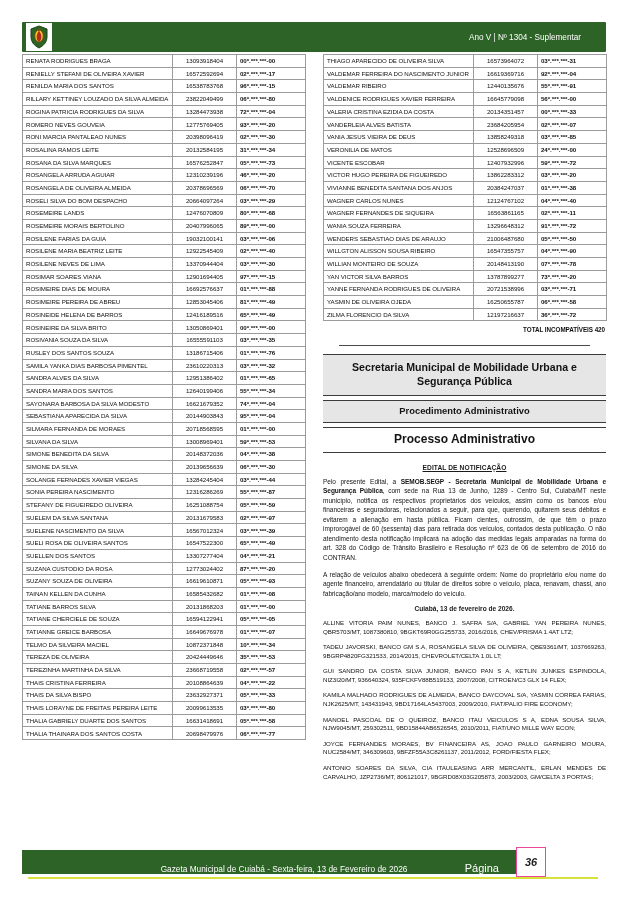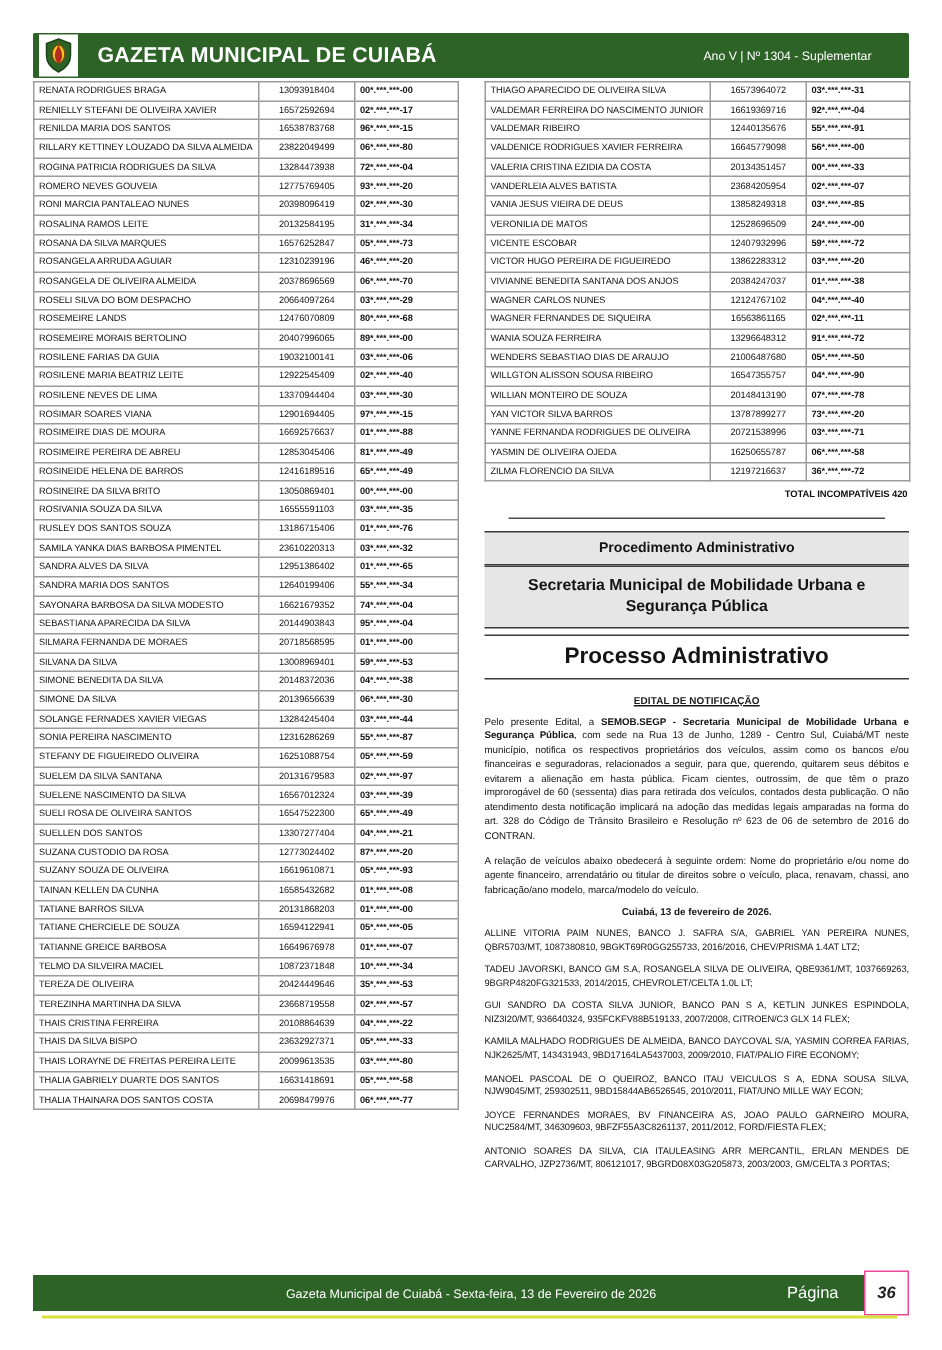--- a/index.html
+++ b/index.html
@@ -105,21 +105,21 @@
     text-align: center;
     font-weight: bold;
     color: #141414;
     padding: 6px 10px;
     line-height: 1.32;
   }
   .banner-1 { font-size: 10.6px; }
   .banner-2 { font-size: 9.4px; margin-top: 4px; padding: 4px 10px; }
   .banner-3 {
     background: transparent;
-    font-size: 15px;
+    font-size: 12px;
     margin-top: 4px;
     padding: 4px 10px;
     border-top: 1.5px solid #3b3b3b;
     border-bottom: 1.5px solid #3b3b3b;
   }
 
   
   .edital-title {
     text-align: center;
     font-size: 6.6px;
@@ -149,24 +149,24 @@
     text-align: justify;
     margin: 0 0 6.5px 0;
     color: #141414;
     letter-spacing: -0.05px;
   }
 
   
   .footer {
     position: absolute;
     left: 22px; bottom: 26px;
-    width: 584px; height: 24px;
+    width: 524px; height: 24px;
     background: #2d6326;
     display: flex;
-    align-items: center;
+    align-items: flex-end;
     justify-content: center;
   }
   .footer-text {
     color: #ffffff;
     font-size: 8.3px;
     white-space: nowrap;
   }
   .footer-pagelabel {
     position: absolute;
     right: 47px;
@@ -199,21 +199,20 @@
 
   <div class="masthead">
     <div class="crest">
       <svg width="22" height="24" viewBox="0 0 22 24">
         <path d="M11 1 L19 4 L19 12 Q19 19 11 23 Q3 19 3 12 L3 4 Z" fill="#2d6326" stroke="#1d4419" stroke-width="1"></path>
         <ellipse cx="11" cy="11" rx="4.2" ry="6" fill="#f3c623" stroke="#7a4a10" stroke-width="0.8"></ellipse>
         <path d="M11 5.5 Q13.4 9 13.4 12 Q13.4 15.4 11 17 Q8.6 15.4 8.6 12 Q8.6 9 11 5.5 Z" fill="#b32b20"></path>
         <rect x="10.4" y="3" width="1.2" height="3" fill="#7a4a10"></rect>
       </svg>
     </div>
-    <div class="masthead-title">GAZETA MUNICIPAL DE CUIABÁ</div>
     <div class="masthead-meta">Ano V | Nº 1304 - Suplementar</div>
   </div>
 
   <div class="col col-left">
     <table class="reg">
       <tbody>
           <tr>
             <td class="c-name">RENATA RODRIGUES BRAGA</td>
             <td class="c-num">13093918404</td>
             <td class="c-cpf">00*.***.***-00</td>
@@ -595,22 +594,22 @@
             <td class="c-num">12197216637</td>
             <td class="c-cpf">36*.***.***-72</td>
           </tr>
         </tbody>
     </table>
 
     <div class="total-line">TOTAL INCOMPATÍVEIS 420</div>
 
     <div class="sep-rule"></div>
 
+    <div class="banner banner-1">Secretaria Municipal de Mobilidade Urbana e Segurança Pública</div>
     <div class="banner banner-2">Procedimento Administrativo</div>
-    <div class="banner banner-1">Secretaria Municipal de Mobilidade Urbana e Segurança Pública</div>
     <div class="banner banner-3">Processo Administrativo</div>
 
     <div class="edital-title">EDITAL DE NOTIFICAÇÃO</div>
 
     <p class="para"><span>Pelo presente Edital, a </span><b>SEMOB.SEGP - Secretaria Municipal de Mobilidade Urbana e Segurança Pública</b><span>, com sede na Rua 13 de Junho, 1289 - Centro Sul, Cuiabá/MT neste município, notifica os respectivos proprietários dos veículos, assim como os bancos e/ou financeiras e seguradoras, relacionados a seguir, para que, querendo, quitarem seus débitos e evitarem a alienação em hasta pública. Ficam cientes, outrossim, de que têm o prazo improrogável de 60 (sessenta) dias para retirada dos veículos, contados desta publicação. O não atendimento desta notificação implicará na adoção das medidas legais amparadas na forma do art. 328 do Código de Trânsito Brasileiro e Resolução nº 623 de 06 de setembro de 2016 do CONTRAN.</span></p>
 
     <p class="para">A relação de veículos abaixo obedecerá à seguinte ordem: Nome do proprietário e/ou nome do agente financeiro, arrendatário ou titular de direitos sobre o veículo, placa, renavam, chassi, ano fabricação/ano modelo, marca/modelo do veículo.</p>
 
     <div class="center-date">Cuiabá, 13 de fevereiro de 2026.</div>
 

